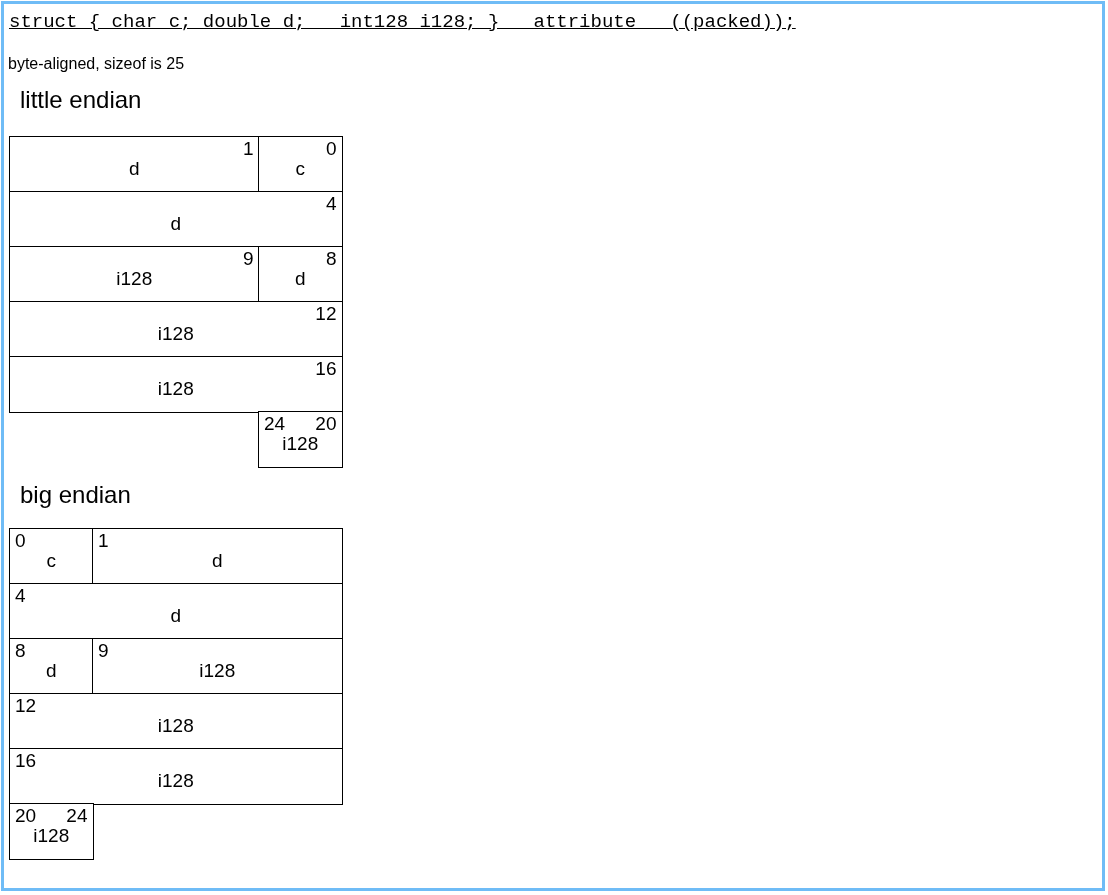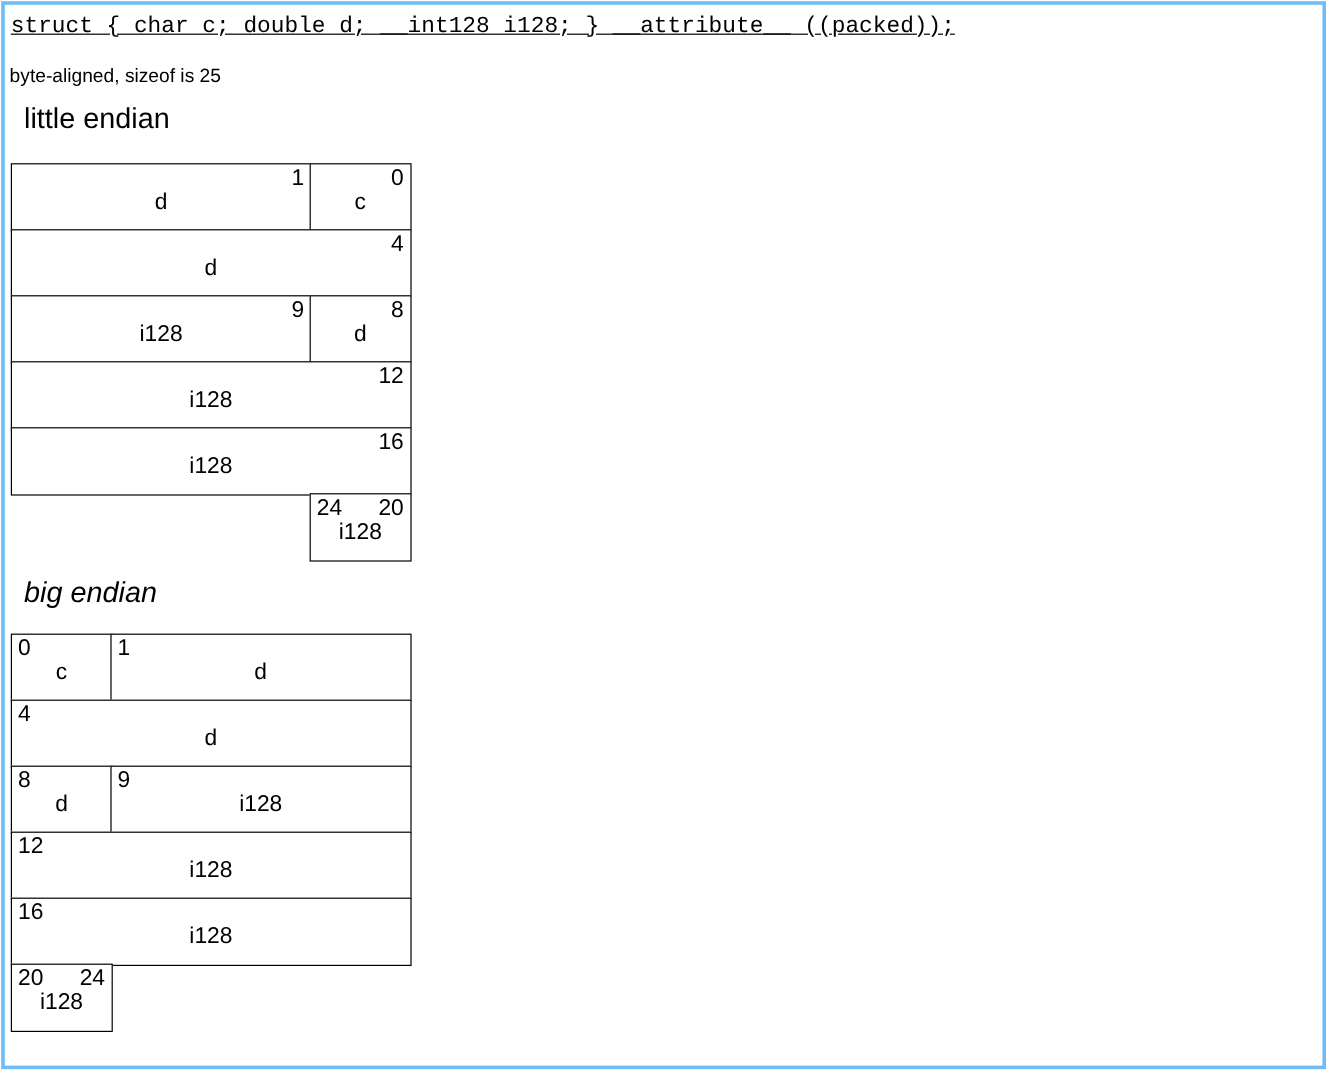--- a/index.html
+++ b/index.html
@@ -117,21 +117,21 @@
       <div class="cell" style="left: 0px; top: 220px; width: 333.5px; height: 56.5px;">
         <span class="num nr">16</span>
         <span class="lbl">i128</span>
       </div>
       <div class="cell" style="left: 249px; top: 275px; width: 84.5px; height: 56.5px;">
         <span class="num nr">20</span>
         <span class="num nl">24</span>
         <span class="lbl">i128</span>
       </div>
     </div>
-    <div class="sec-label" style="top: 483px; font-style: italic;">big endian</div>
+    <div class="sec-label" style="top: 483px;">big endian</div>
     <div class="byte-table" style="top: 528px; width: 333.5px; height: 331.5px;">
       <div class="cell" style="left: 0px; top: 0px; width: 84.5px; height: 56.5px;">
         <span class="num nl">0</span>
         <span class="lbl">c</span>
       </div>
       <div class="cell" style="left: 83px; top: 0px; width: 250.5px; height: 56.5px;">
         <span class="num nl">1</span>
         <span class="lbl">d</span>
       </div>
       <div class="cell" style="left: 0px; top: 55px; width: 333.5px; height: 56.5px;">

